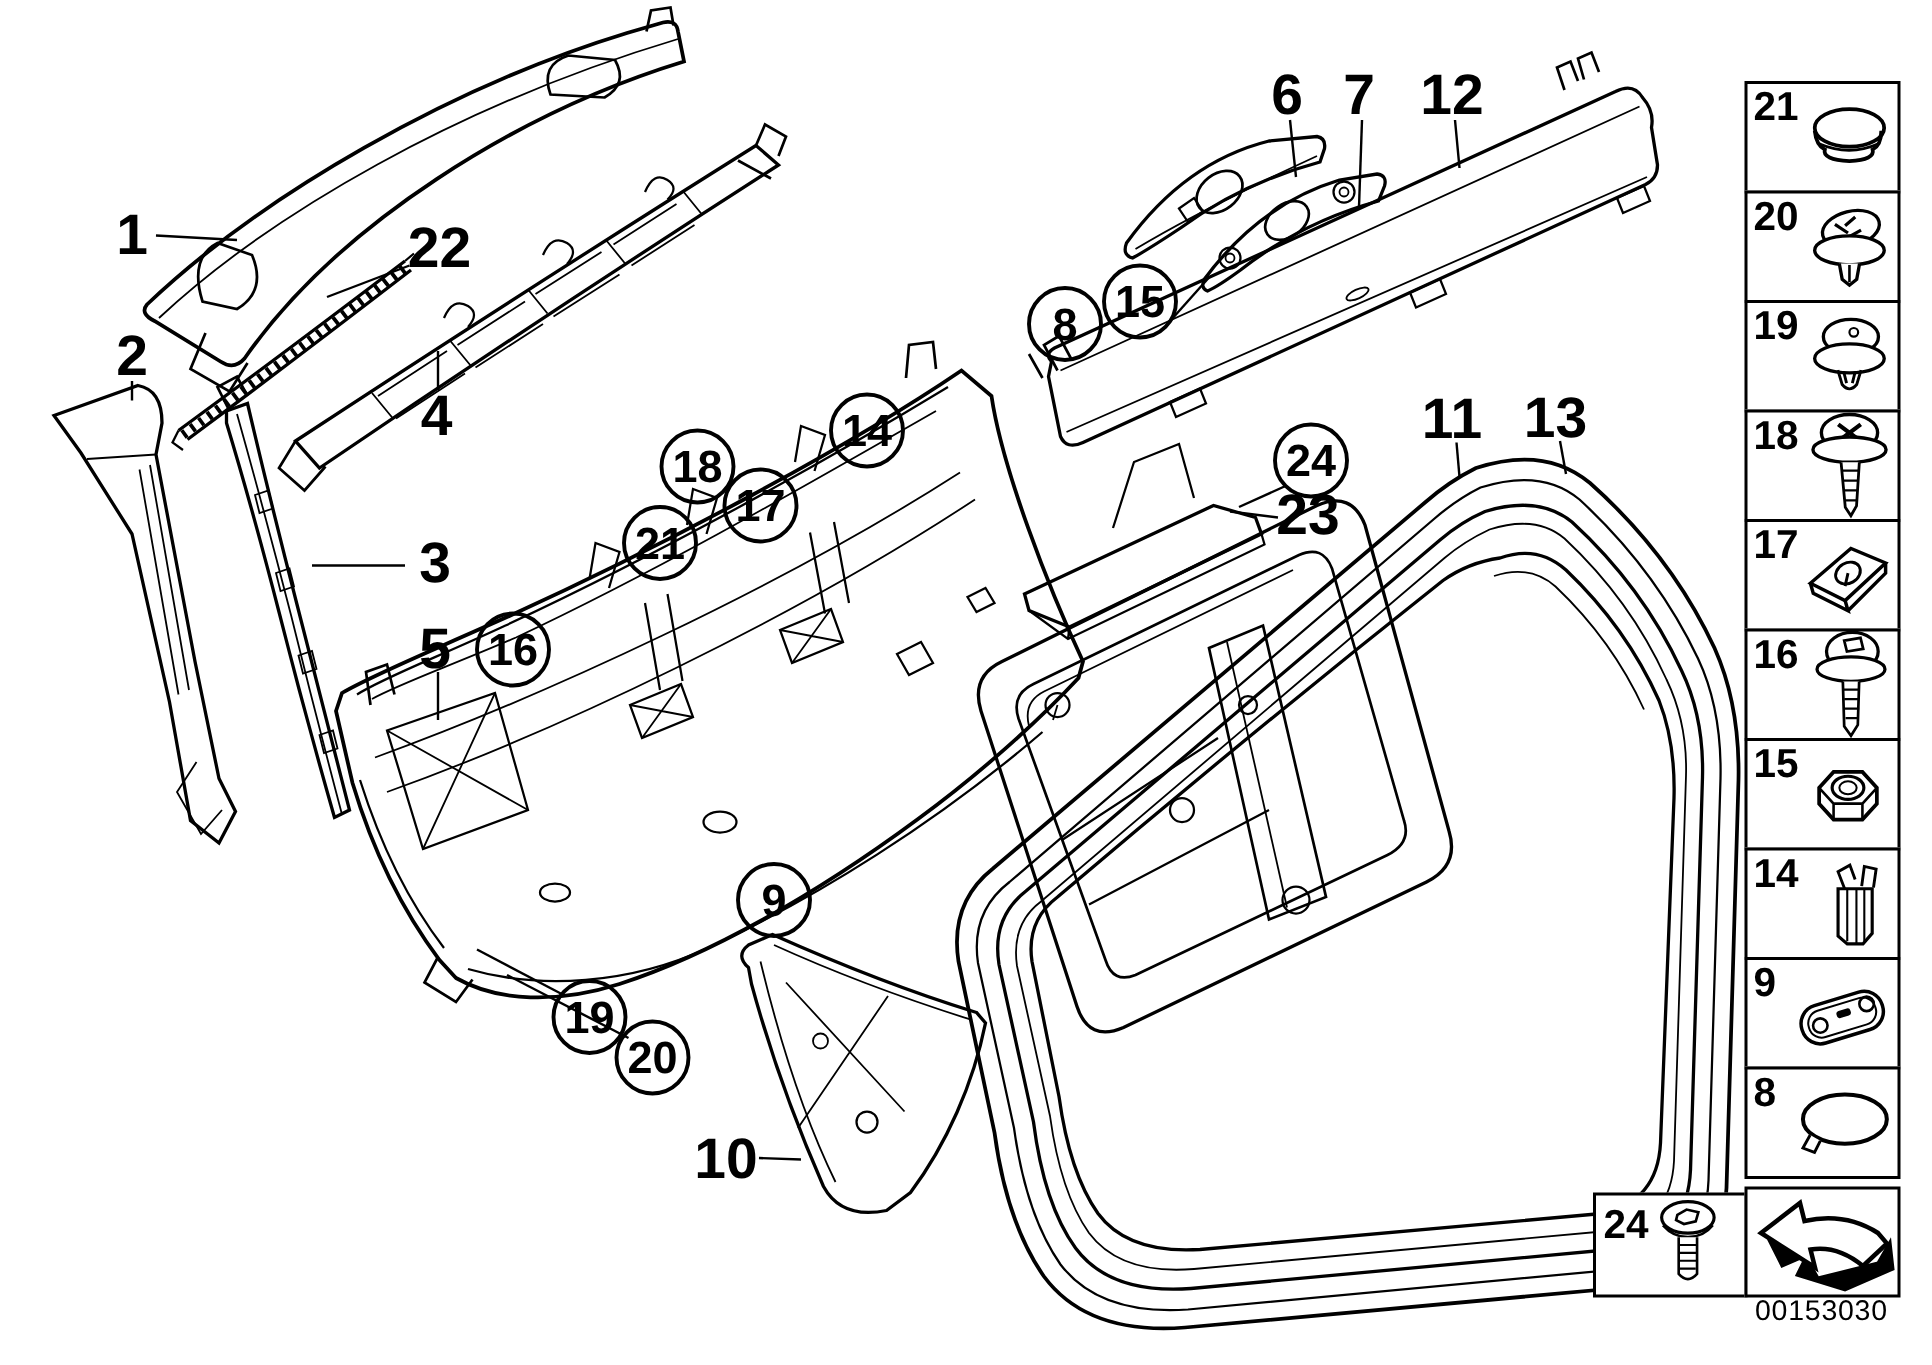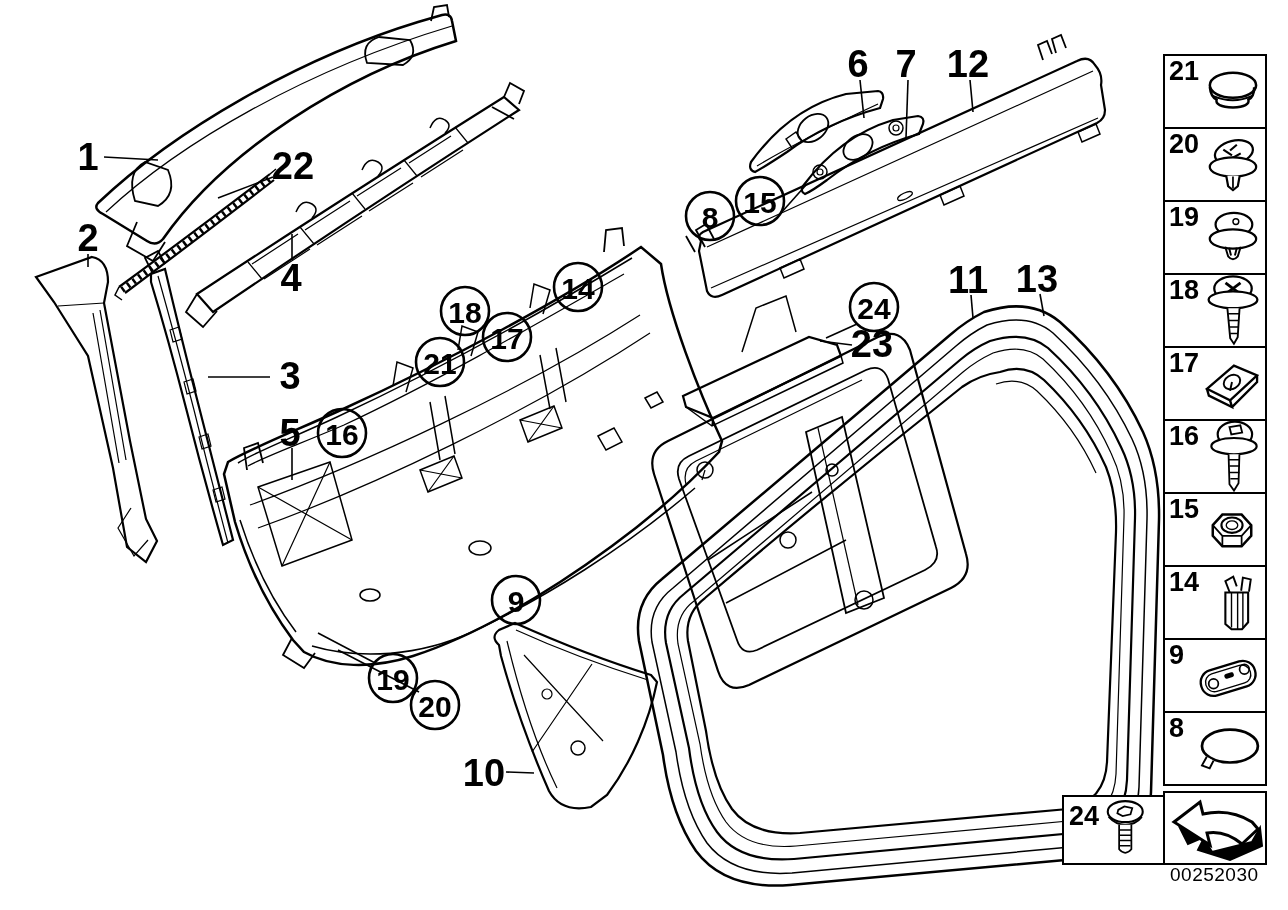--- a/index.html
+++ b/index.html
@@ -421,14 +421,14 @@
     </div>
 
   <div id="arrowbox">
     <svg width="96" height="64" viewBox="0 0 96 64">
       <path d="M 36 40 L 44 54 L 84 44 L 92 30 L 94 48 L 62 62 L 30 52 Z" fill="#000" stroke="#000" stroke-width="2"></path>
       <path d="M 12 30 L 20 46 L 34 40 Z" fill="#000" stroke="#000" stroke-width="2"></path>
       <path d="M 6 24 L 32 4 L 35 16 Q 62 10 84 24 L 90 31 L 74 46 Q 57 32 39 35 L 42 47 Z" fill="#fff" stroke="#000" stroke-width="3"></path>
     </svg>
   </div>
 
-  <div id="imgnum">00252030</div>
+  <div id="imgnum">00153030</div>
 </div>
 
 </body></html>

